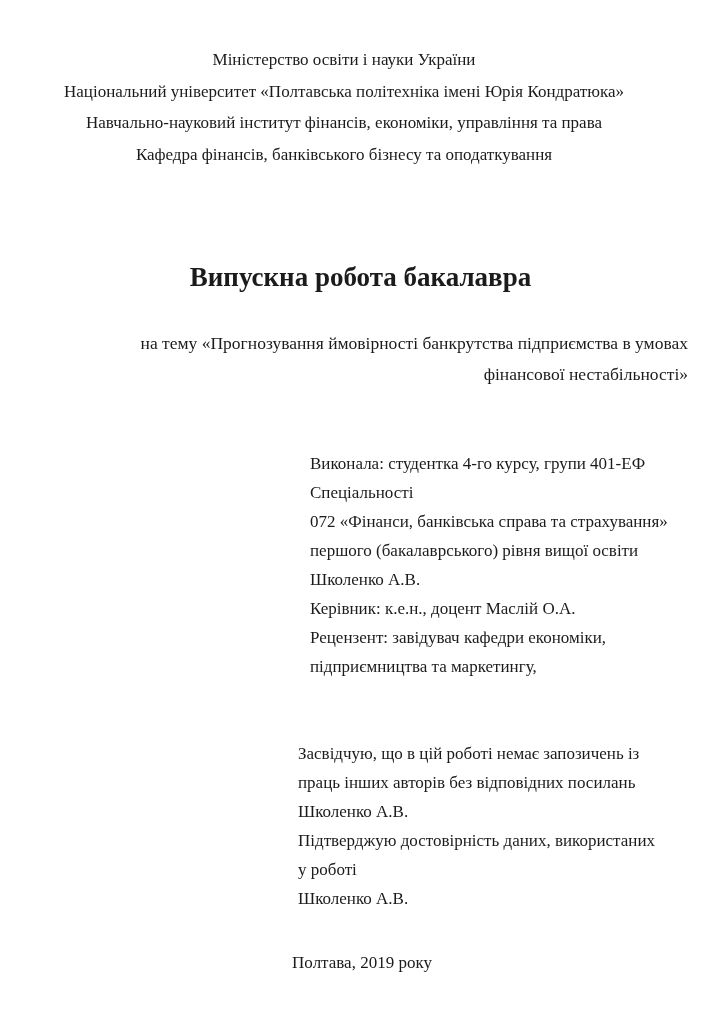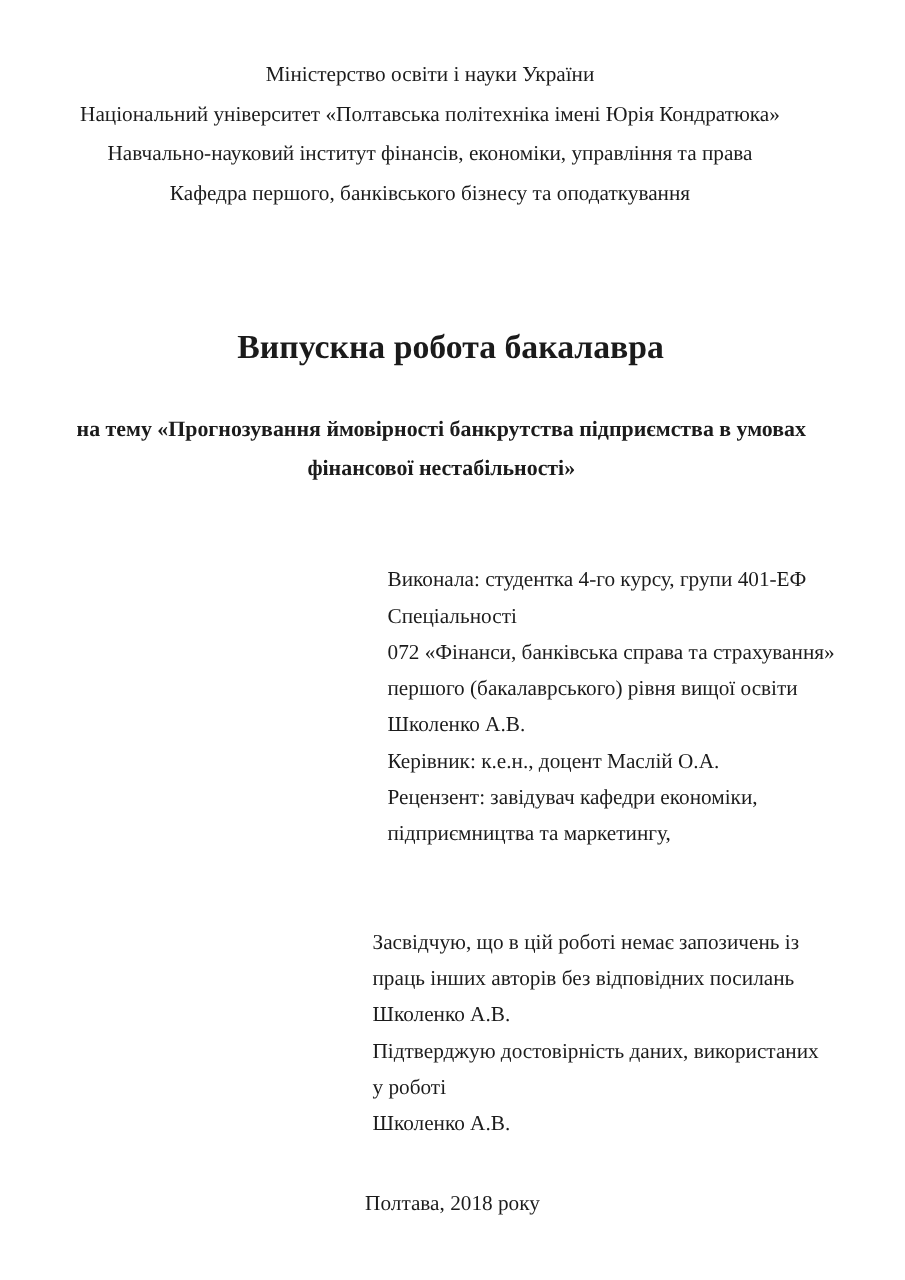--- a/index.html
+++ b/index.html
@@ -33,23 +33,23 @@
     text-align: center;
     font-size: 27px;
     font-weight: bold;
     line-height: 30px;
   }
   .theme-block {
     position: absolute;
     top: 328px;
     left: 18px;
     right: 0;
-    text-align: center;
+    text-align: right;
     font-size: 17.5px;
-    font-weight: bold;
+    font-weight: normal;
     line-height: 31px;
   }
   .details-block {
     position: absolute;
     top: 449px;
     left: 298px;
     right: 40px;
     text-align: left;
     font-size: 17px;
     line-height: 29px;
@@ -79,21 +79,21 @@
 </style>
 </head>
 <body>
 
 <div class="page">
 
   <div class="header-block">
     <div class="doc-line">Міністерство освіти і науки України</div>
     <div class="doc-line">Національний університет «Полтавська політехніка імені Юрія Кондратюка»</div>
     <div class="doc-line">Навчально-науковий інститут фінансів, економіки, управління та права</div>
-    <div class="doc-line">Кафедра першого, банківського бізнесу та оподаткування</div>
+    <div class="doc-line">Кафедра фінансів, банківського бізнесу та оподаткування</div>
   </div>
 
   <div class="title-block">
     <div class="doc-line">Випускна робота бакалавра</div>
   </div>
 
   <div class="theme-block">
     <div class="doc-line">на тему «Прогнозування ймовірності банкрутства підприємства в умовах</div>
     <div class="doc-line">фінансової нестабільності»</div>
   </div>
@@ -112,16 +112,16 @@
   <div class="attestation-block">
     <div class="doc-line">Засвідчую, що в цій роботі немає запозичень із</div>
     <div class="doc-line">праць інших авторів без відповідних посилань</div>
     <div class="doc-line">Школенко А.В.</div>
     <div class="doc-line">Підтверджую достовірність даних, використаних</div>
     <div class="doc-line">у роботі</div>
     <div class="doc-line">Школенко А.В.</div>
   </div>
 
   <div class="footer-block">
-    <div class="doc-line">Полтава, 2018 року</div>
+    <div class="doc-line">Полтава, 2019 року</div>
   </div>
 
 </div>
 
 </body></html>

